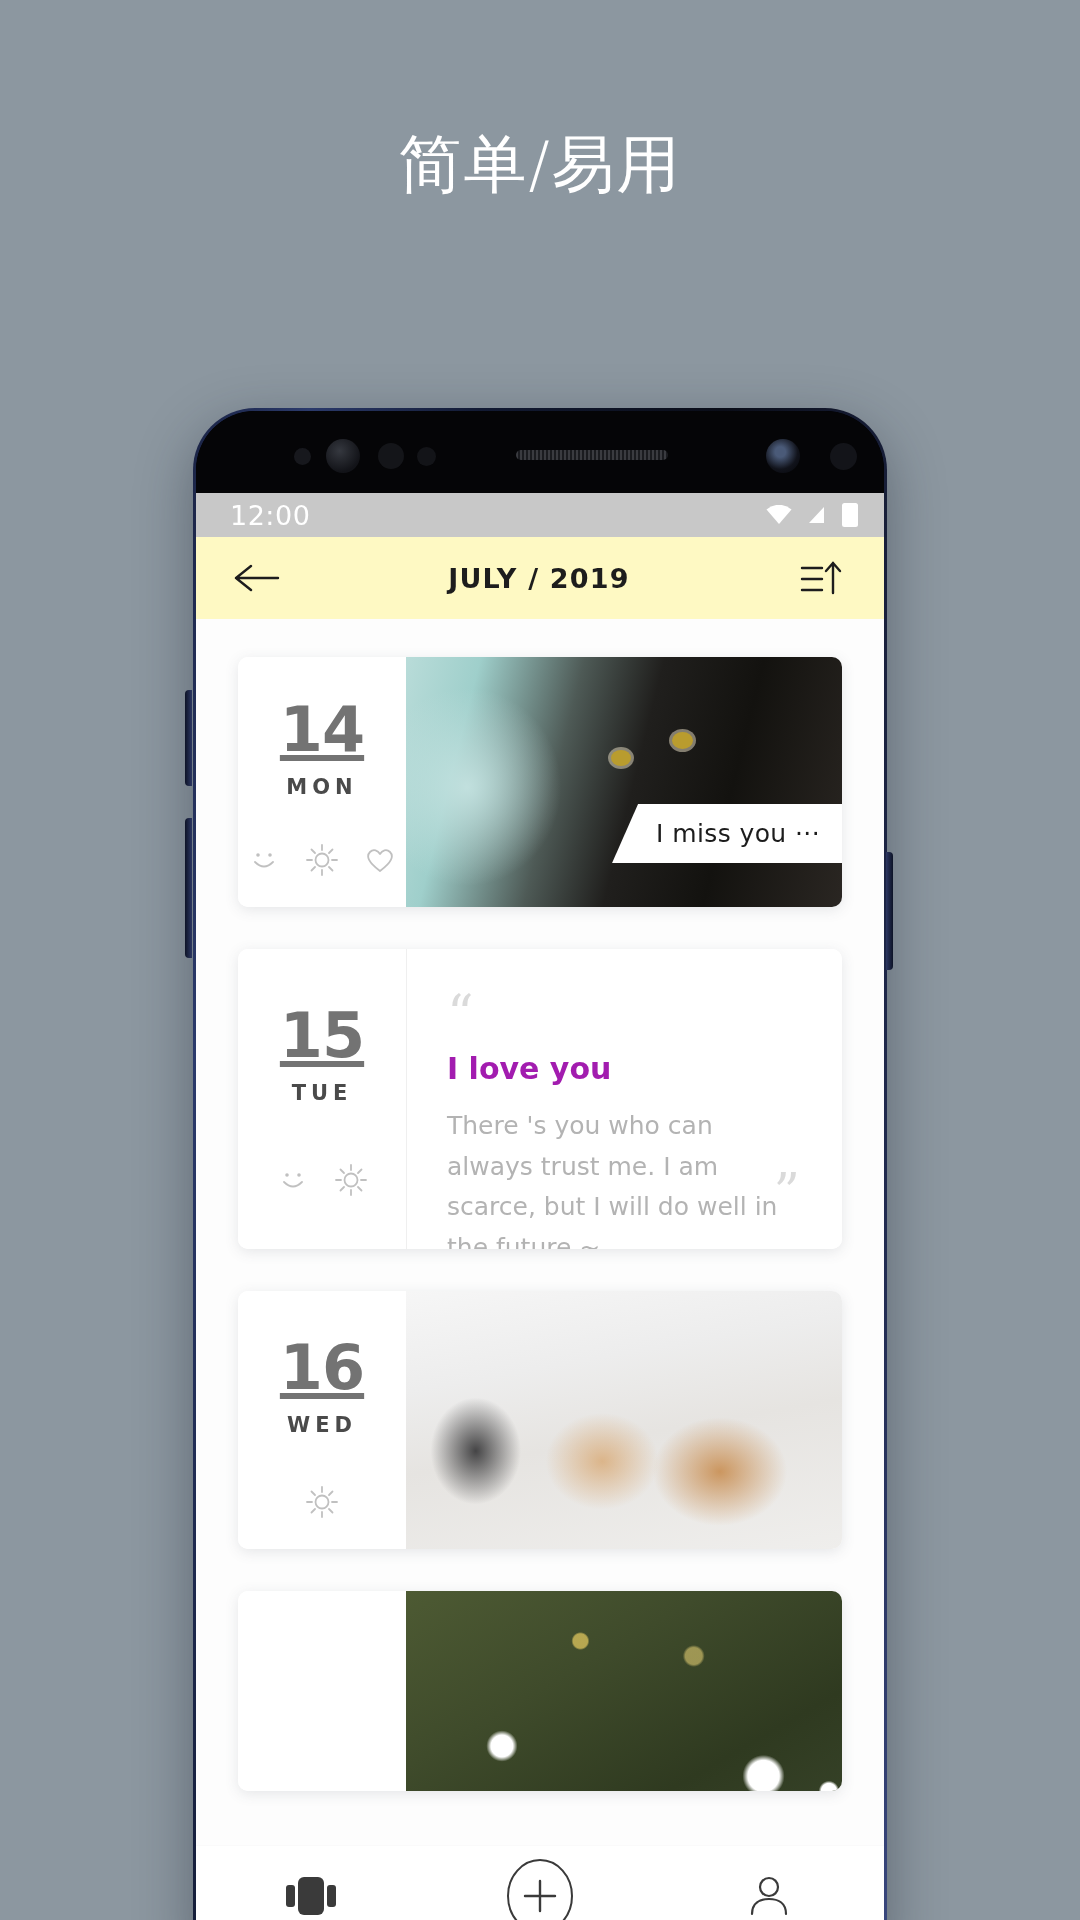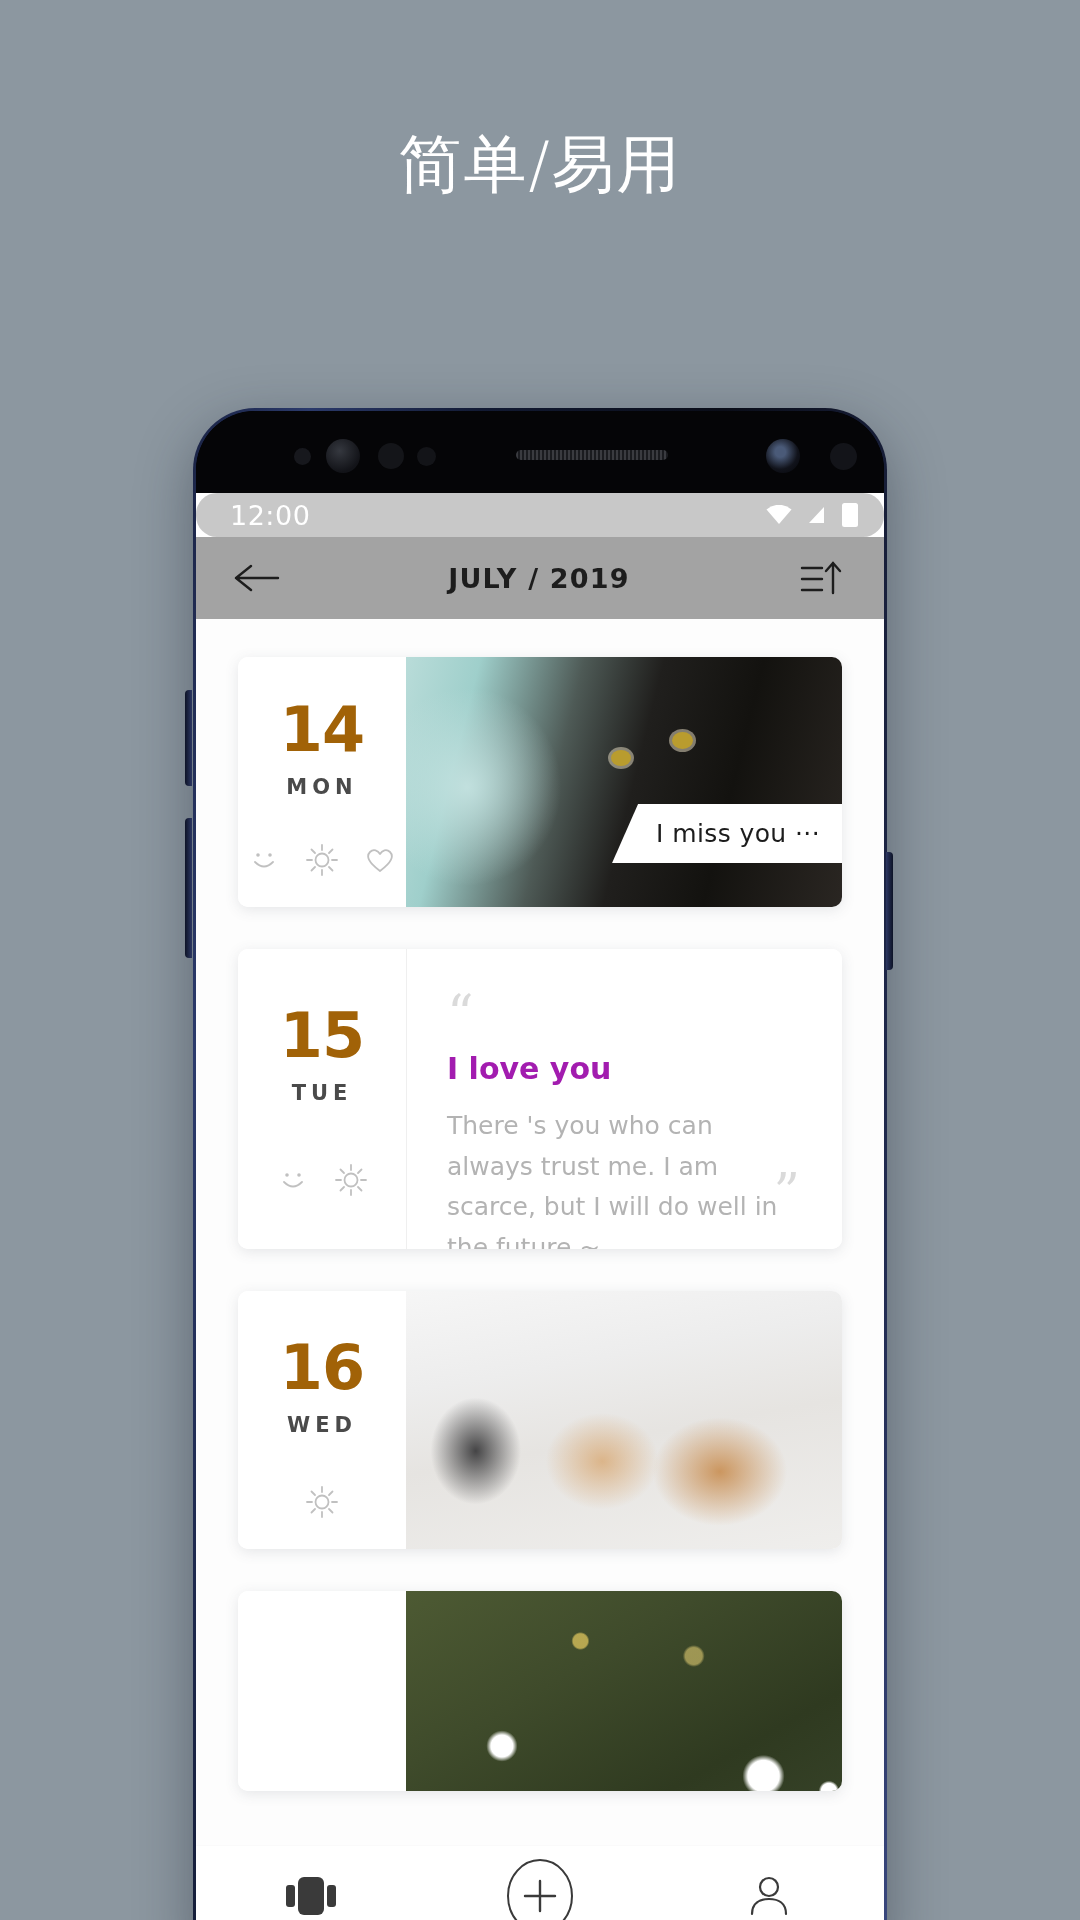--- a/index.html
+++ b/index.html
@@ -81,32 +81,31 @@
     position:absolute; top:82px; left:0; width:100%; height:calc(100% - 82px);
     background:#ffffff;
     overflow:hidden;
   }
 
   
   .statusbar{
     height:44px; background:#c8c8c8;
     display:flex; align-items:center; justify-content:space-between;
     padding:0 24px 0 34px;
-    border-radius:21px;
   }
   .clock{ color:#fff; font-size:27px; letter-spacing:.5px; font-family:"DejaVu Sans", sans-serif; }
   .sb-icons{ display:flex; align-items:center; gap:14px; }
   .ico-wifi{ width:26px; height:20px; }
   .ico-signal{ width:20px; height:20px; }
   .ico-batt{ width:20px; height:26px; }
 
   
   .appbar{
     height:82px; display:flex; align-items:center; justify-content:space-between;
-    padding:0 34px 0 32px; background:#a3a3a3;
+    padding:0 34px 0 32px; background:#fef9c3;
   }
   .appbar-title{
     font-size:27px; font-weight:bold; color:#1d1d1d; letter-spacing:1.2px;
     font-family:"DejaVu Sans", sans-serif;
   }
   .icon-btn{ width:58px; height:58px; display:flex; align-items:center; justify-content:center; cursor:pointer; }
 
   
   .feed{
     position:absolute; top:126px; left:0; right:0; bottom:100px;
@@ -123,22 +122,22 @@
   .date-col{
     width:168px; flex:0 0 168px; background:#fff;
     display:flex; flex-direction:column; align-items:center;
     padding-top:0; position:relative;
   }
   .date-stack{
     flex:1; display:flex; flex-direction:column; align-items:center; justify-content:center;
     padding-top:18px;
   }
   .day-num{
-    font-size:62px; font-weight:bold; color:#a16207; line-height:.95;
-    font-family:"DejaVu Sans", sans-serif; letter-spacing:-1px;
+    font-size:62px; font-weight:bold; color:#737373; line-height:.95;
+    font-family:"DejaVu Sans", sans-serif; letter-spacing:-1px;text-decoration:underline;
   }
   .day-name{
     font-size:21px; font-weight:bold; color:#4a4a4a; letter-spacing:5px;
     margin-top:16px; font-family:"DejaVu Sans", sans-serif;
   }
   .mood-row{
     display:flex; gap:24px; align-items:center; justify-content:center;
     padding:18px 0 30px 0;
   }
   .mood-row.offset{ padding-bottom:52px; }

